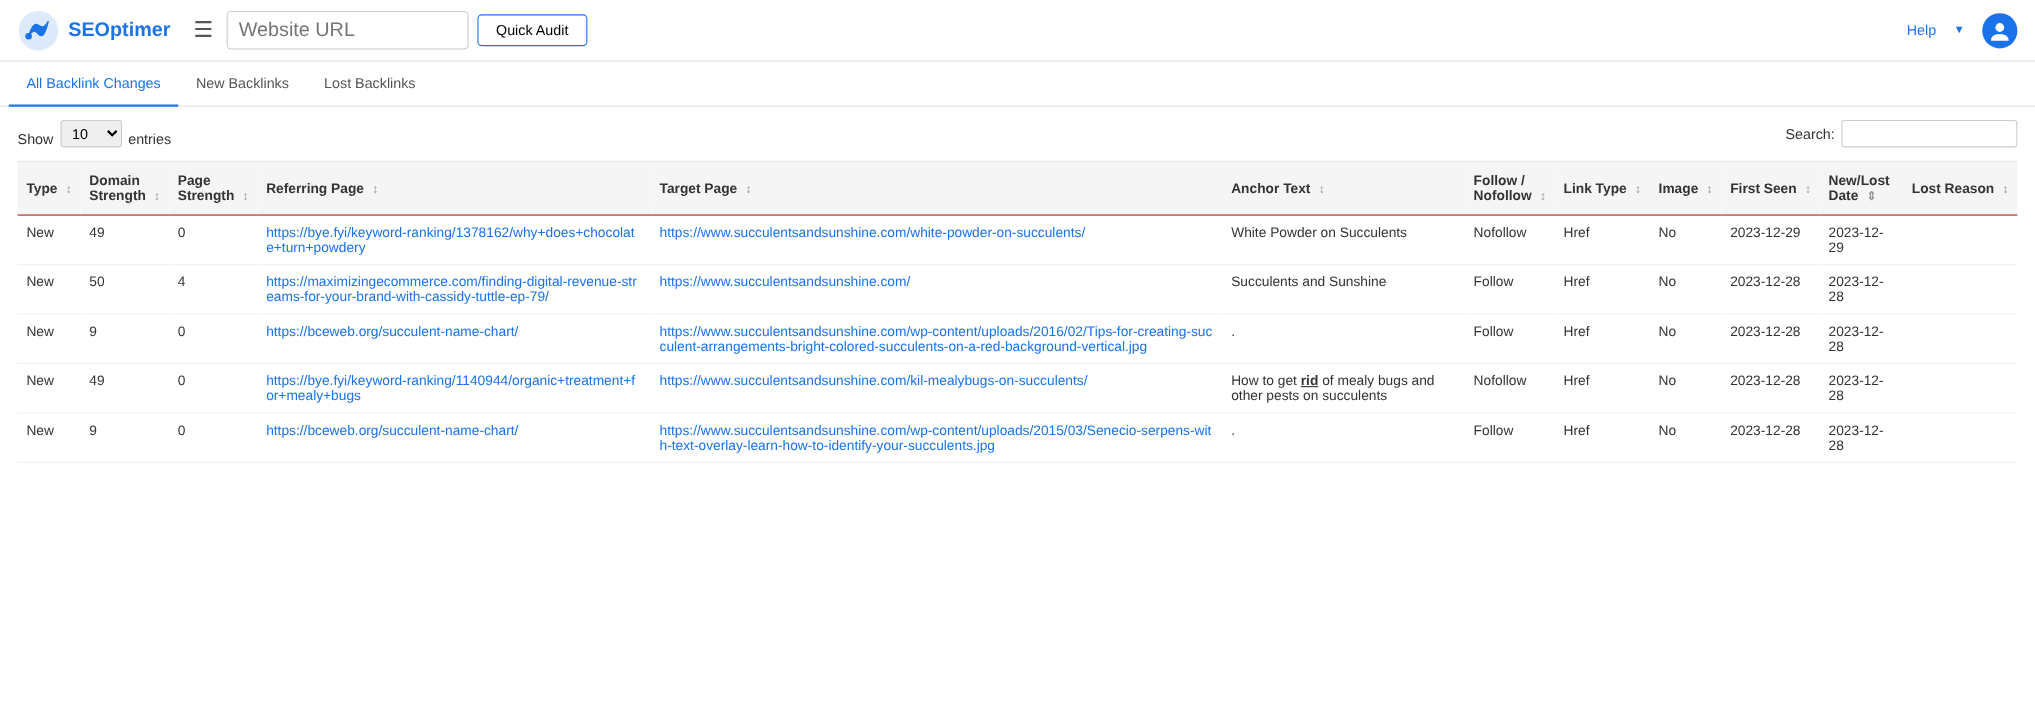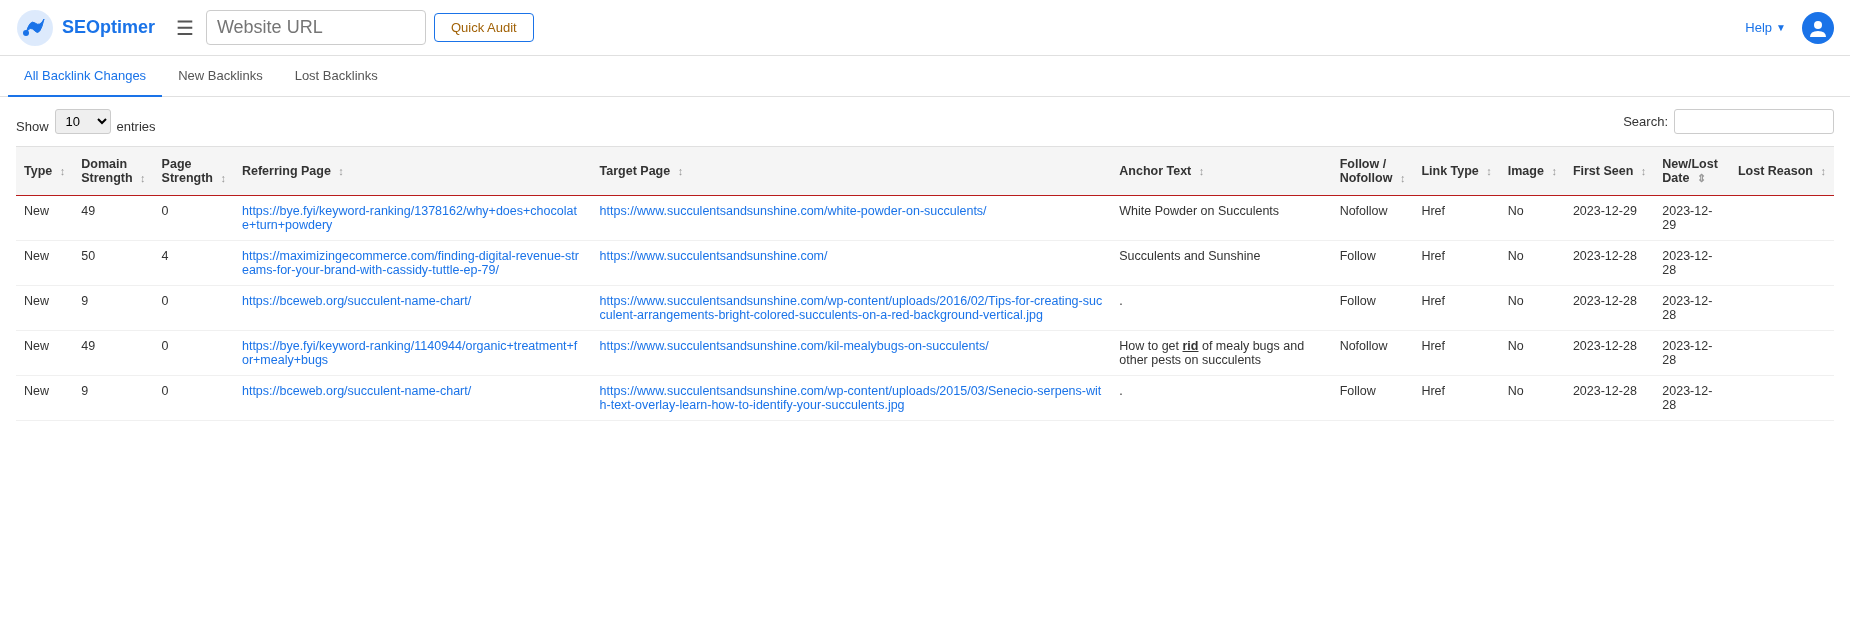--- a/index.html
+++ b/index.html
@@ -39,40 +39,40 @@
       border-radius: 4px;
       padding: 6px 10px;
       font-size: 18px;
       color: #999;
       width: 220px;
       outline: none;
     }
     .quick-audit-btn {
       background: #fff;
       border: 1px solid #1a73e8;
-      color: #a16207;
+      color: #000000;
       padding: 6px 16px;
       border-radius: 4px;
       font-size: 13px;
       cursor: pointer;
       margin-left: 8px;
     }
     .header-right {
       margin-left: auto;
       display: flex;
       align-items: center;
       gap: 16px;
     }
     .help-link {
       color: #1a73e8;
       font-size: 13px;
       cursor: pointer;
       display: flex;
       align-items: center;
-      gap: 4px;
+      gap: 16px;
     }
     .user-icon {
       width: 32px;
       height: 32px;
       border-radius: 50%;
       background: #1a73e8;
       display: flex;
       align-items: center;
       justify-content: center;
       color: white;

